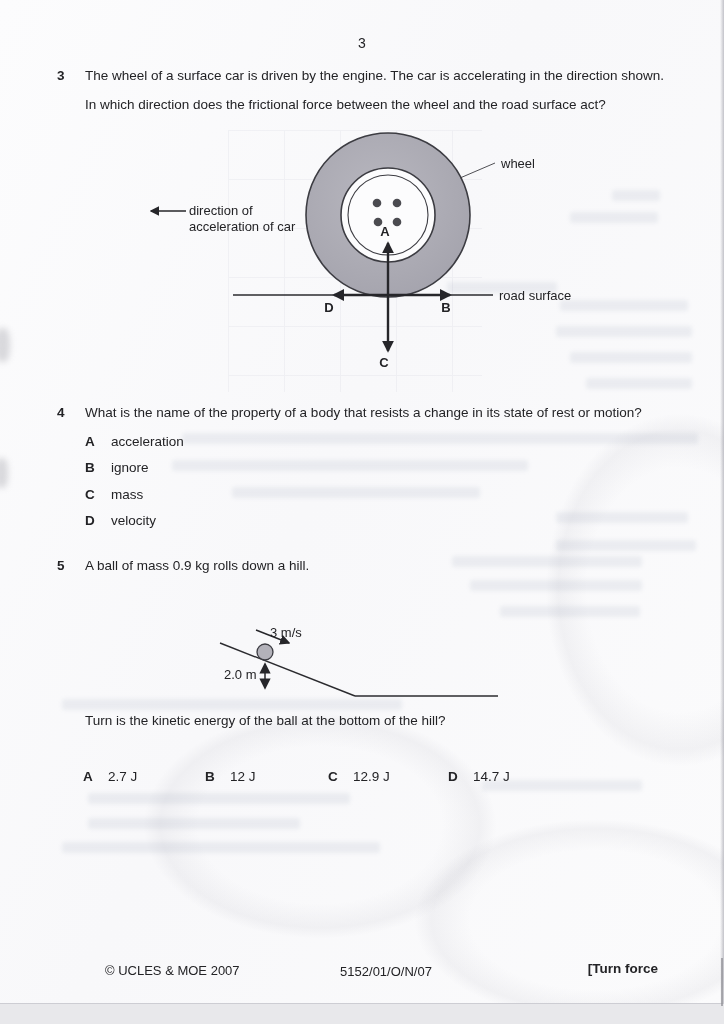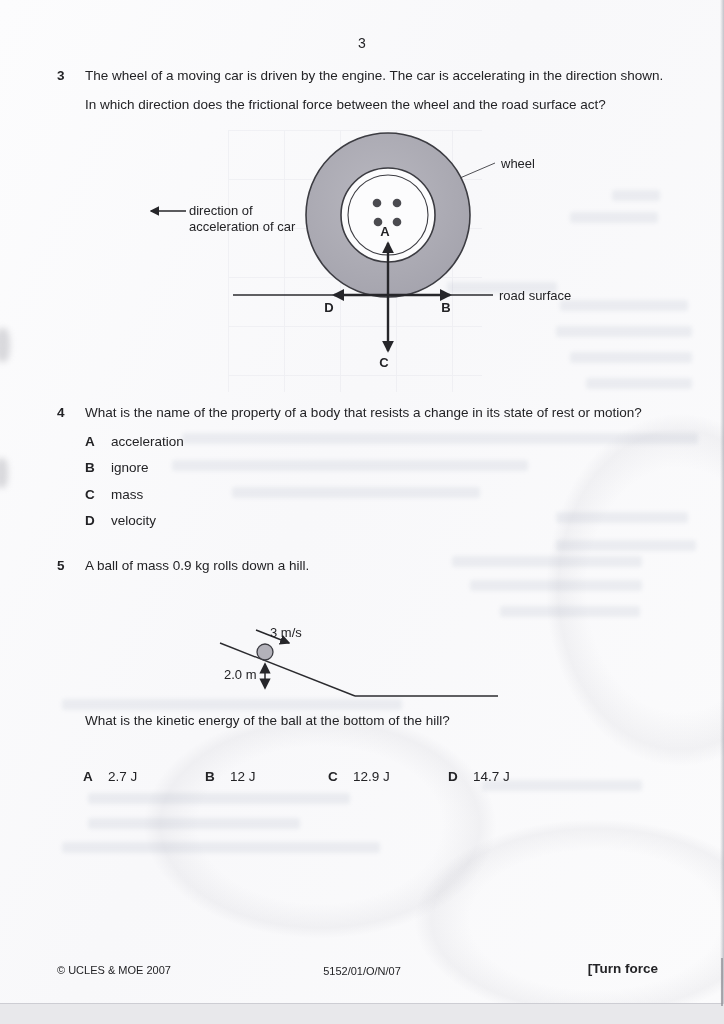--- a/index.html
+++ b/index.html
@@ -5,21 +5,21 @@
   html,body{margin:0;padding:0;background:#d9d9dd;}
   .page{
     position:relative;width:724px;height:1024px;overflow:hidden;
     background:linear-gradient(115deg,#fcfcfd 0%,#f8f8fa 45%,#fbfbfc 100%);
     font-family:"Liberation Sans",sans-serif;color:#232326;
   }
   .t{position:absolute;font-size:13.5px;line-height:15px;white-space:nowrap;}
   .qnum{position:absolute;font-size:13.5px;font-weight:bold;}
   .optrow .letter{display:inline-block;width:26px;font-weight:bold;}
   .optgroup .letter{display:inline-block;width:25px;font-weight:bold;}
-  .small{font-size:11px;}
+  .small{font-size:13px;margin-left:48px;}
   .turnover{font-size:13.5px;font-weight:bold;}
   svg.diag{position:absolute;overflow:visible;}
   svg text{font-family:"Liberation Sans",sans-serif;font-size:13px;fill:#232326;}
   svg text.lbl-bold{font-weight:bold;}
   
   .ghost{position:absolute;height:11px;background:#76849e;opacity:.11;filter:blur(2px);border-radius:2px;}
   .ghost-grid{
     position:absolute;left:228px;top:130px;width:254px;height:262px;opacity:.055;
     background-image:
       repeating-linear-gradient(to bottom,rgba(70,85,120,.9) 0 1px,transparent 1px 49px),
@@ -61,21 +61,21 @@
   <div class="ghost" style="left:62px;top:842px;width:318px"></div>
   <div class="smudge" style="left:-5px;top:328px;width:15px;height:34px"></div>
   <div class="smudge" style="left:-5px;top:458px;width:13px;height:30px"></div>
   <div class="wrinkle" style="left:110px;top:690px;width:420px;height:270px"></div>
   <div class="wrinkle" style="left:380px;top:800px;width:430px;height:240px"></div>
   <div class="wrinkle" style="left:520px;top:380px;width:320px;height:420px"></div>
 
   <div class="t" style="left:0;right:0;top:36px;text-align:center;font-size:14px">3</div>
 
   <div class="qnum" style="left:57px;top:68px">3</div>
-  <div class="t" style="left:85px;top:68px">The wheel of a moving car is driven by the engine. The car is accelerating in the direction shown.</div>
+  <div class="t" style="left:85px;top:68px">The wheel of a surface car is driven by the engine. The car is accelerating in the direction shown.</div>
   <div class="t" style="left:85px;top:97px">In which direction does the frictional force between the wheel and the road surface act?</div>
 
   <svg class="diag" style="left:140px;top:120px" width="460" height="250" viewBox="0 0 460 250">
     <defs>
       <radialGradient id="tireg" cx="45%" cy="40%" r="72%">
         <stop offset="0%" stop-color="#b8b7bf"></stop>
         <stop offset="65%" stop-color="#aaa9b2"></stop>
         <stop offset="100%" stop-color="#a2a1ab"></stop>
       </radialGradient>
       <marker id="mBig" viewBox="0 0 10 10" refX="8.5" refY="5" markerWidth="5" markerHeight="5" orient="auto-start-reverse">
@@ -137,21 +137,21 @@
   <svg class="diag" style="left:180px;top:608px" width="360" height="100" viewBox="0 0 360 100">
     <line x1="40" y1="35" x2="175" y2="88" stroke="#2b2b2f" stroke-width="1.4"></line>
     <line x1="175" y1="88" x2="318" y2="88" stroke="#2b2b2f" stroke-width="1.4"></line>
     <circle cx="85" cy="44" r="8" fill="#b3b2ba" stroke="#3c3c42" stroke-width="1.3"></circle>
     <line x1="76" y1="22" x2="109" y2="35" stroke="#26262a" stroke-width="1.4" marker-end="url(#mMid)"></line>
     <line x1="85" y1="56" x2="85" y2="80" stroke="#26262a" stroke-width="1.5" marker-start="url(#mMid)" marker-end="url(#mMid)"></line>
     <text x="90" y="29">3 m/s</text>
     <text x="44" y="71">2.0 m</text>
   </svg>
 
-  <div class="t" style="left:85px;top:713px">What is the kinetic energy of the ball at the bottom of the hill?</div>
+  <div class="t" style="left:85px;top:713px">Turn is the kinetic energy of the ball at the bottom of the hill?</div>
 
   <div class="t optgroup" style="left:83px;top:769px">
     <span class="letter">A</span><span>2.7 J</span>
   </div>
   <div class="t optgroup" style="left:205px;top:769px">
     <span class="letter">B</span><span>12 J</span>
   </div>
   <div class="t optgroup" style="left:328px;top:769px">
     <span class="letter">C</span><span>12.9 J</span>
   </div>

